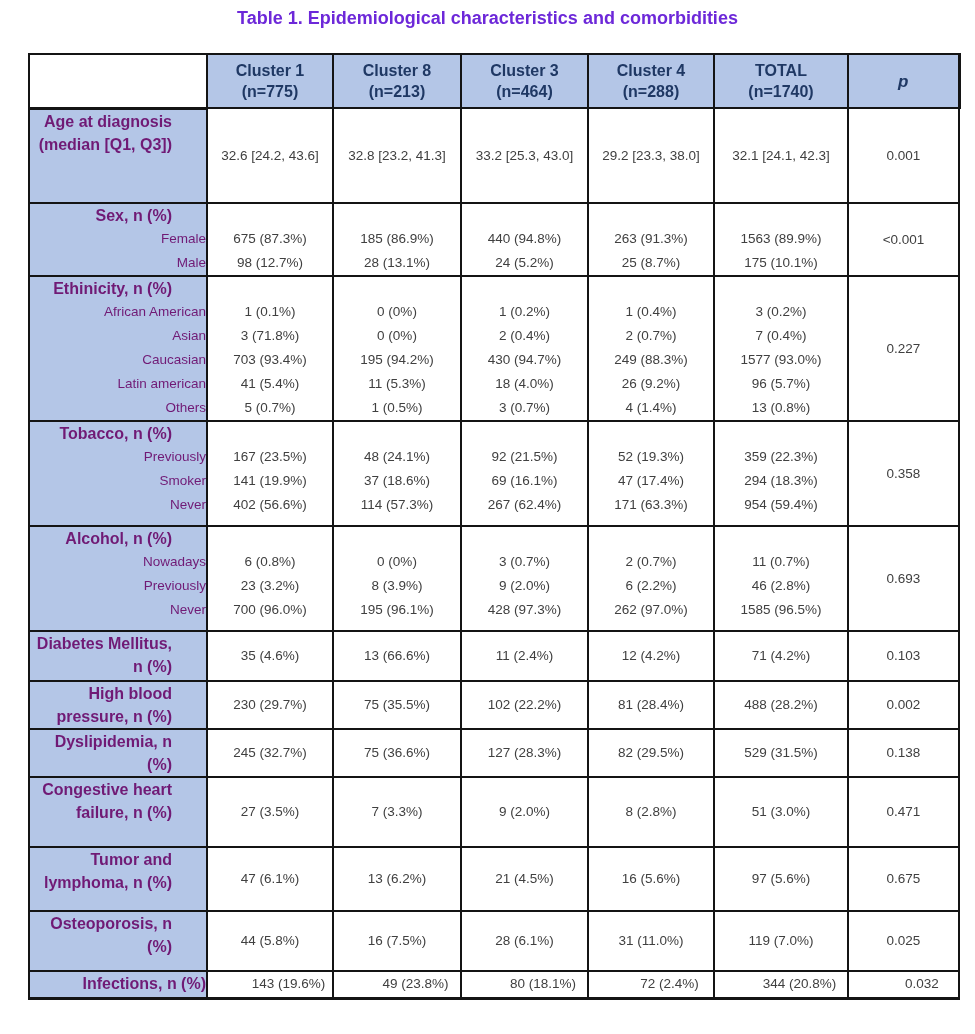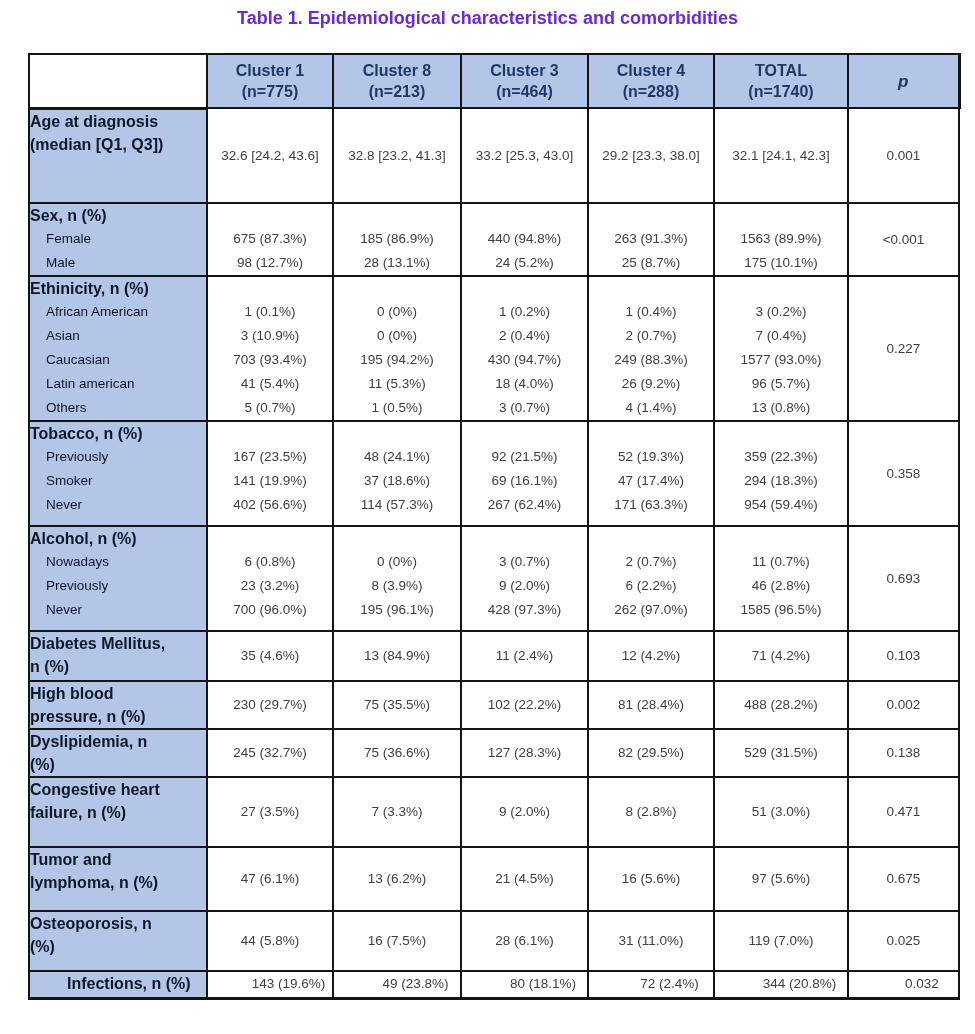--- a/index.html
+++ b/index.html
@@ -39,24 +39,25 @@
     line-height: 21px;
     text-align: center;
     vertical-align: middle;
     height: 54px;
     border-top-width: 3px;
   }
   thead th.p-col { font-style: italic; font-size: 17px; border-right-width: 3px; }
 
   td.label-cell {
     background: #b4c6e7;
-    color: #0f172a;
+    color: #701a75;
     vertical-align: top;
     padding: 2px 6px 2px 8px;
     border-left-width: 3px;
+    text-align: right;
   }
   tbody tr:first-child td.label-cell { border-top-width: 3px; }
   tbody tr:last-child td { border-bottom-width: 3px; padding-left: 37px; }
   td.p-cell { border-right-width: 3px; }
 
   .row-title {
     font-weight: bold;
     font-size: 16px;
     line-height: 23px;
     max-width: 142px;
@@ -201,21 +202,21 @@
             <div class="row-title">Ethinicity, n (%)</div>
             <div class="row-sub">African American</div>
             <div class="row-sub">Asian</div>
             <div class="row-sub">Caucasian</div>
             <div class="row-sub">Latin american</div>
             <div class="row-sub">Others</div>
           </td>
           <td class="val-cell">
             <div class="line-spacer"></div>
             <div class="val-line">1 (0.1%)</div>
-            <div class="val-line">3 (10.9%)</div>
+            <div class="val-line">3 (71.8%)</div>
             <div class="val-line">703 (93.4%)</div>
             <div class="val-line">41 (5.4%)</div>
             <div class="val-line">5 (0.7%)</div>
           </td>
           <td class="val-cell">
             <div class="line-spacer"></div>
             <div class="val-line">0 (0%)</div>
             <div class="val-line">0 (0%)</div>
             <div class="val-line">195 (94.2%)</div>
             <div class="val-line">11 (5.3%)</div>
@@ -332,21 +333,21 @@
           </td>
         </tr>
         <tr class="simple">
           <td class="label-cell">
             <div class="row-title">Diabetes Mellitus, n (%)</div>
           </td>
           <td class="val-cell">
             <div class="val-wrap">35 (4.6%)</div>
           </td>
           <td class="val-cell">
-            <div class="val-wrap">13 (84.9%)</div>
+            <div class="val-wrap">13 (66.6%)</div>
           </td>
           <td class="val-cell">
             <div class="val-wrap">11 (2.4%)</div>
           </td>
           <td class="val-cell">
             <div class="val-wrap">12 (4.2%)</div>
           </td>
           <td class="val-cell">
             <div class="val-wrap">71 (4.2%)</div>
           </td>

